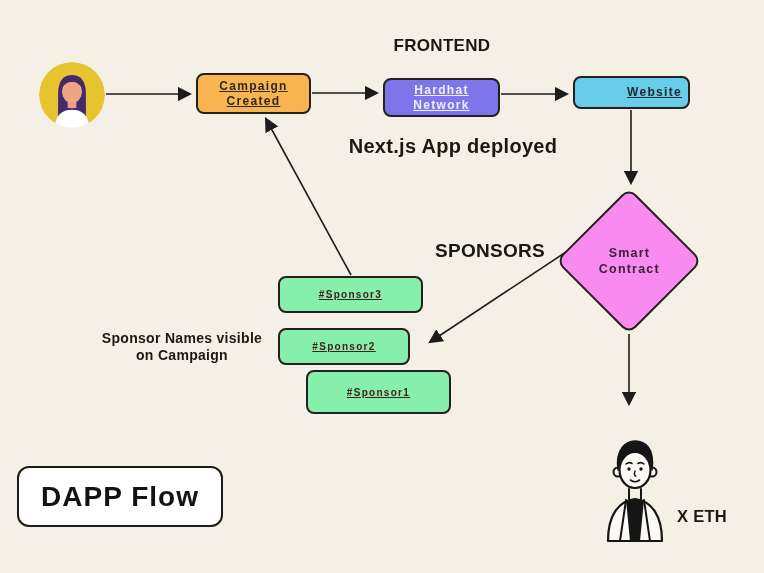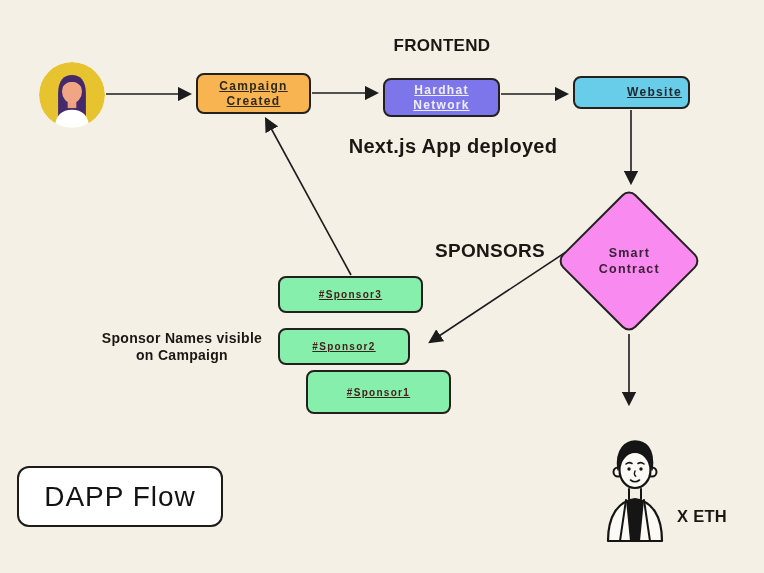--- a/index.html
+++ b/index.html
@@ -78,21 +78,21 @@
   .badge {
     left: 17px; top: 466px;
     width: 206px; height: 61px;
     background: #FFFFFF;
     border: 2px solid #1E1C1A;
     border-radius: 12px;
     display: flex;
     align-items: center;
     justify-content: center;
     font-size: 28px;
-    font-weight: 400;
+    font-weight: 700;
     letter-spacing: 1px;
     color: #131313;
   }
 
   svg.layer { left: 0; top: 0; pointer-events: none; }
 </style>
 </head>
 <body>
 
 <div id="canvas">

